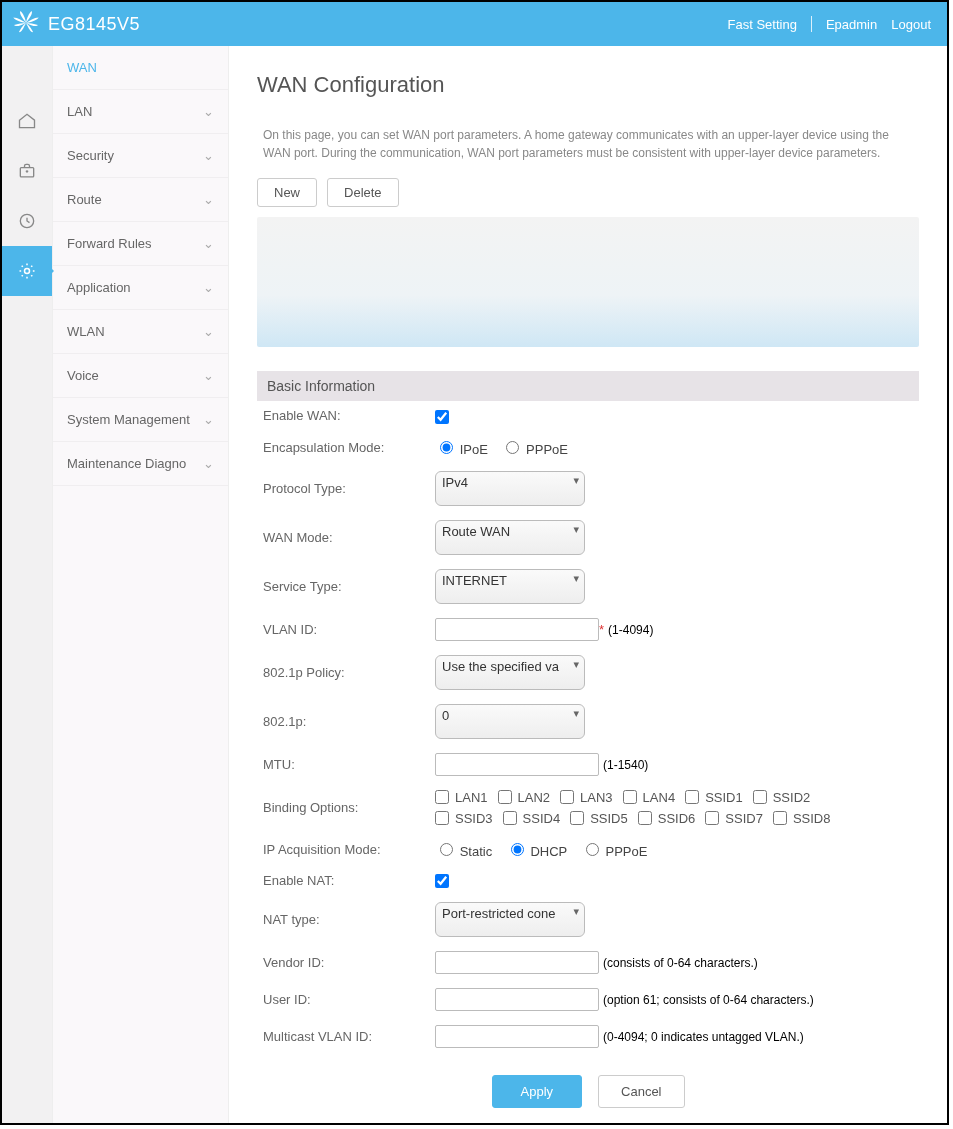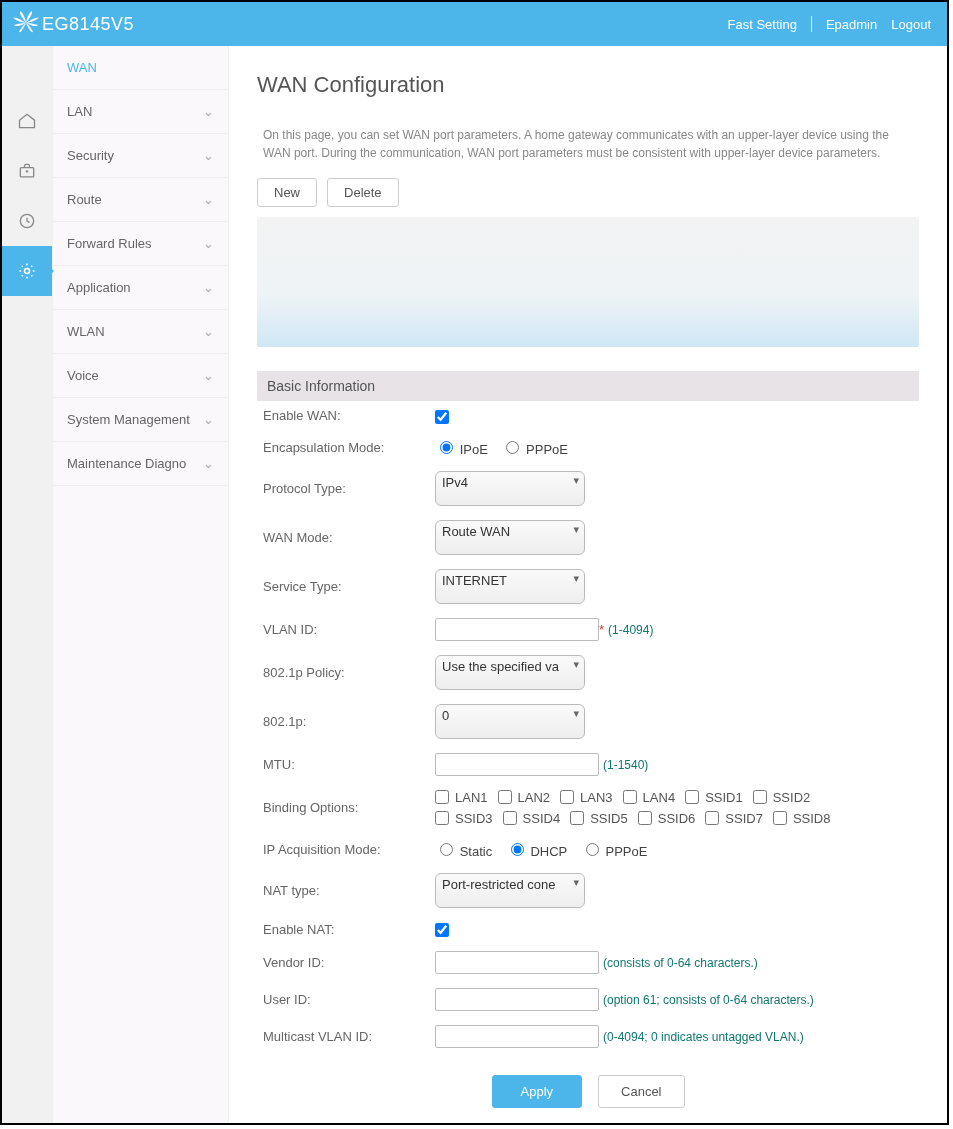--- a/index.html
+++ b/index.html
@@ -1,18 +1,18 @@
 <!DOCTYPE html>
 <html><head>
 <meta charset="utf-8">
 <style>
   html,body{margin:0;padding:0;font-family:Arial,Helvetica,sans-serif;font-size:13px;color:#555;background:#fff}
   .frame{border:2px solid #000;width:949px;height:1125px;box-sizing:border-box;overflow:hidden;display:flex;flex-direction:column}
   .topbar{background:#4cb6ea;color:#fff;height:44px;display:flex;align-items:center;padding:0 16px 0 10px}
-  .logo{display:flex;align-items:center;gap:2px}
+  .logo{display:flex;align-items:center;gap:8px}
   .logo svg{width:28px;height:28px}
   .logo-text{font-size:18px;letter-spacing:.5px}
   .topright{margin-left:auto;display:flex;align-items:center;gap:14px;font-size:13px}
   .topright .divider{width:1px;height:16px;background:#fff;opacity:.8}
   .topright span{cursor:pointer}
   .body{flex:1;display:flex;min-height:0}
   .iconcol{width:50px;background:#f2f1f2;border-right:1px solid #eee;display:flex;flex-direction:column;align-items:center;padding-top:50px;gap:0}
   .iconcol .icell{width:50px;height:50px;display:flex;align-items:center;justify-content:center;color:#888}
   .iconcol .icell.active{background:#4cb6ea;color:#fff;position:relative}
   .iconcol .icell.active::after{content:"";position:absolute;right:-10px;top:50%;transform:translateY(-50%);border:8px solid transparent;border-left-color:#4cb6ea}
@@ -29,21 +29,21 @@
   .btn.primary{background:#4cb6ea;color:#fff;border-color:#4cb6ea;padding:8px 28px}
   .blurbox{height:130px;border-radius:2px;background:linear-gradient(#f3f3f3,#eef3f6 60%,#cfe7f5);filter:blur(.5px);margin-bottom:24px}
   .section-hdr{background:#e7e3e7;color:#555;padding:7px 10px;font-size:14px}
   .formtbl{width:100%;border-collapse:collapse}
   .formtbl td{padding:7px 6px;vertical-align:middle;font-size:13px;color:#666}
   .formtbl td.label{width:160px;white-space:nowrap}
   .sel{appearance:none;-webkit-appearance:none;background:linear-gradient(#fafafa,#eee);border:1px solid #bbb;border-radius:6px;padding:3px 22px 15px 6px;font-size:13px;color:#333;min-width:150px;position:relative}
   .selwrap{position:relative;display:inline-block}
   .selwrap::after{content:"▾";position:absolute;right:6px;top:3px;color:#666;font-size:11px;pointer-events:none}
   input[type=text]{border:1px solid #bbb;border-radius:2px;padding:3px 6px;font-size:13px;width:150px}
-  .hint{color:#0f766e;font-size:12px;margin-left:4px}
+  .hint{color:#000000;font-size:12px;margin-left:4px}
   .req{color:#d33}
   .cb{width:14px;height:14px;vertical-align:middle;margin:0 3px 0 0}
   .radiolbl{margin-right:10px;color:#444}
   .bindopts{display:flex;flex-wrap:wrap;gap:6px 10px;max-width:420px}
   .bindopts label{color:#555;font-size:13px;display:inline-flex;gap:3px}
   .footbtns{display:flex;gap:16px;justify-content:center;margin-top:20px}
 </style>
 </head>
 <body>
 
@@ -261,26 +261,26 @@
         <tbody>
             <tr>
           <td class="label">IP Acquisition Mode:</td>
           <td>
             <label class="radiolbl"><input type="radio" name="ipmode" style=""> <span>Static</span></label>
             <label class="radiolbl"><input type="radio" name="ipmode" checked="" style=""> <span>DHCP</span></label>
             <label class="radiolbl"><input type="radio" name="ipmode" style=""> <span>PPPoE</span></label>
           </td>
         </tr>
         <tr>
+          <td class="label">Enable NAT:</td>
+          <td><input type="checkbox" class="cb" checked="" style=""></td>
+        </tr>
+        <tr>
           <td class="label">NAT type:</td>
           <td><span class="selwrap"><select class="sel"><option>Port-restricted cone</option></select></span></td>
-        </tr>
-        <tr>
-          <td class="label">Enable NAT:</td>
-          <td><input type="checkbox" class="cb" checked="" style=""></td>
         </tr>
         <tr>
           <td class="label">Vendor ID:</td>
           <td><input type="text" value="" style=""><span class="hint">(consists of 0-64 characters.)</span></td>
         </tr>
         <tr>
           <td class="label">User ID:</td>
           <td><input type="text" value="" style=""><span class="hint">(option 61; consists of 0-64 characters.)</span></td>
         </tr>
         <tr>

